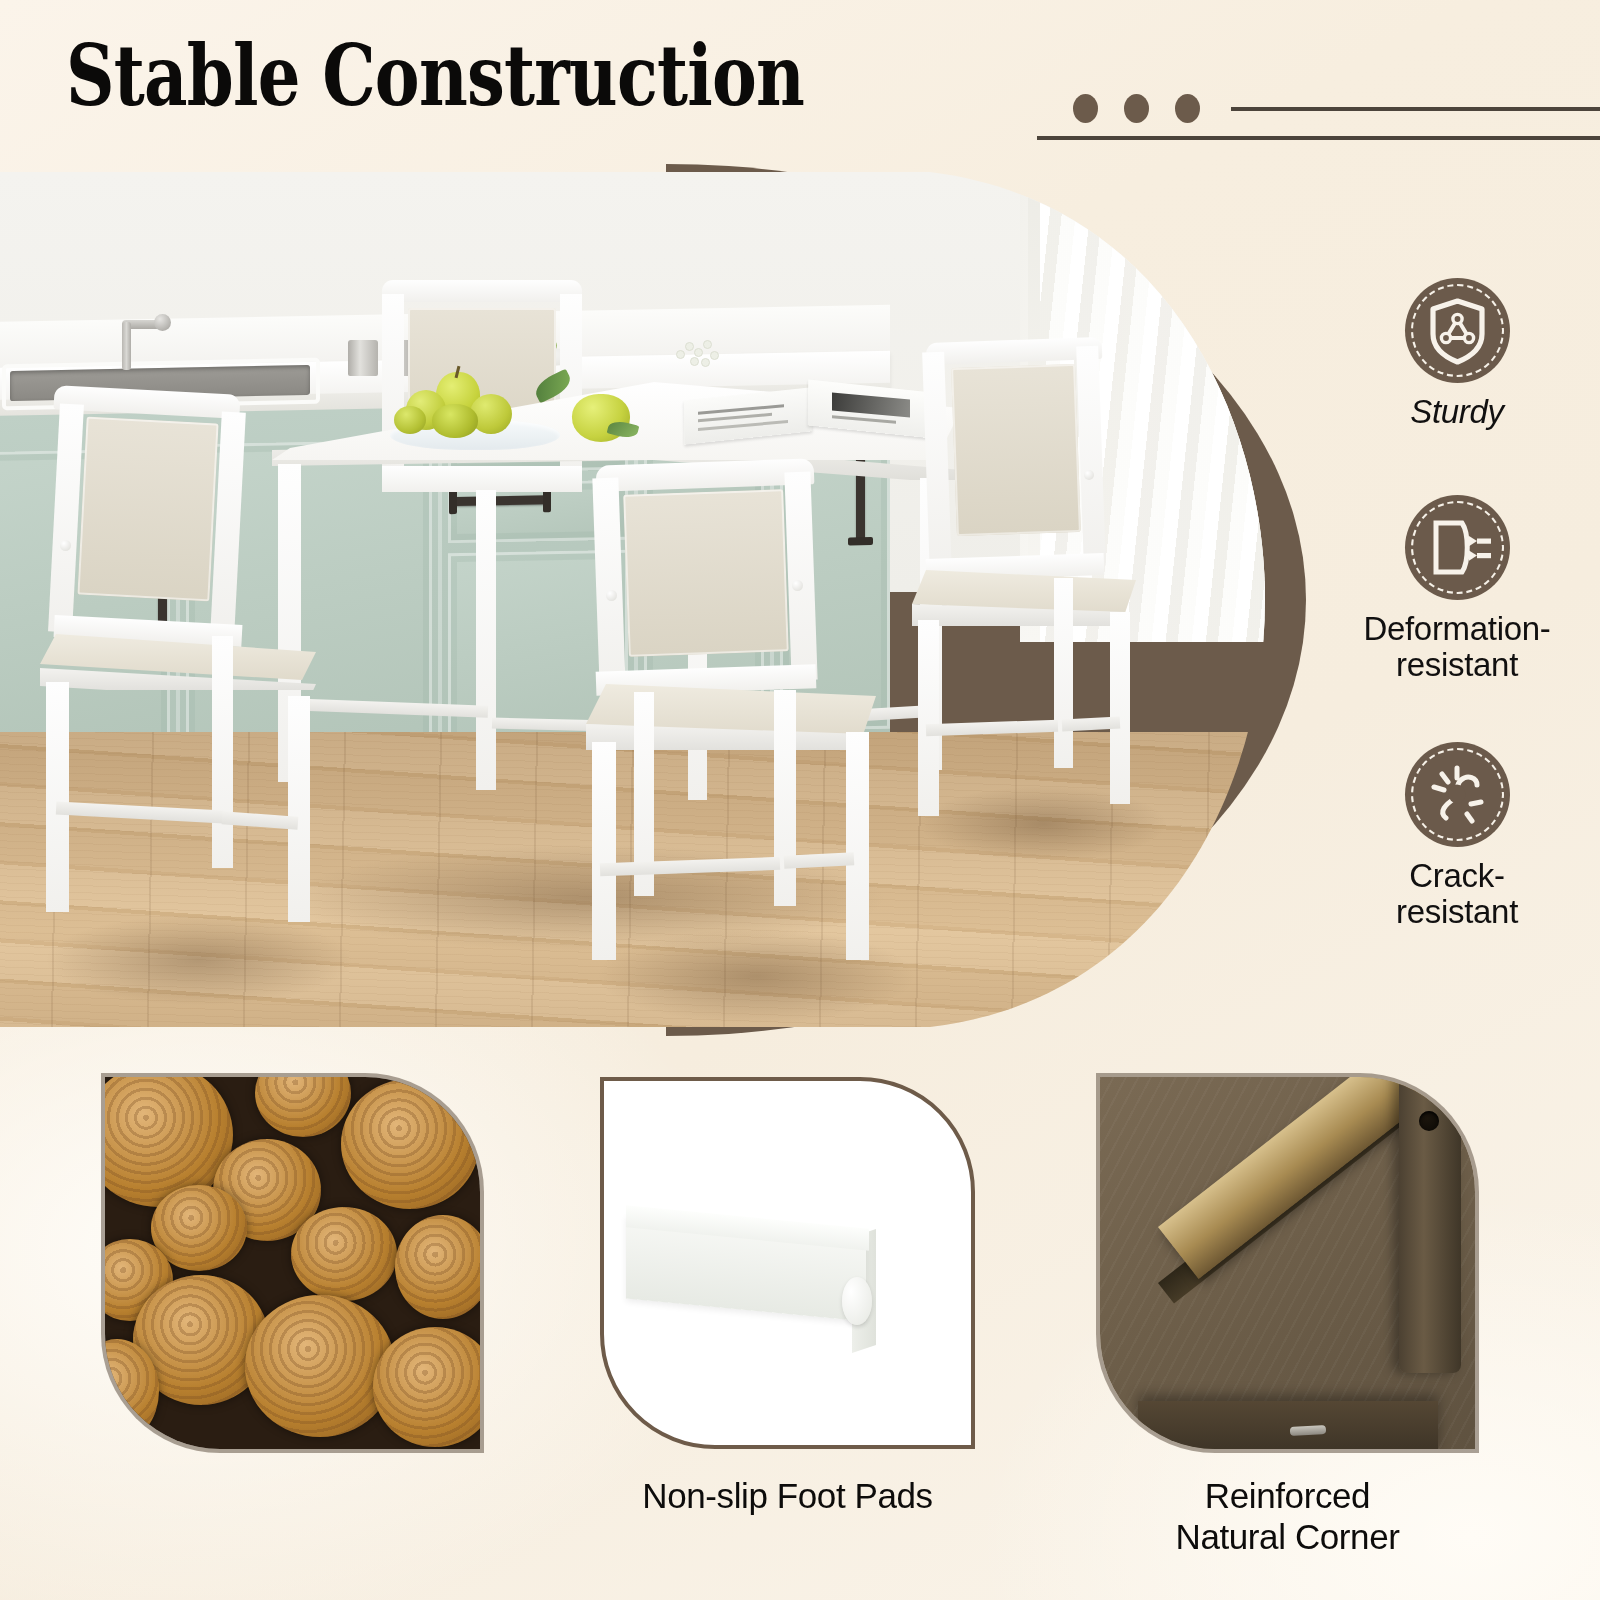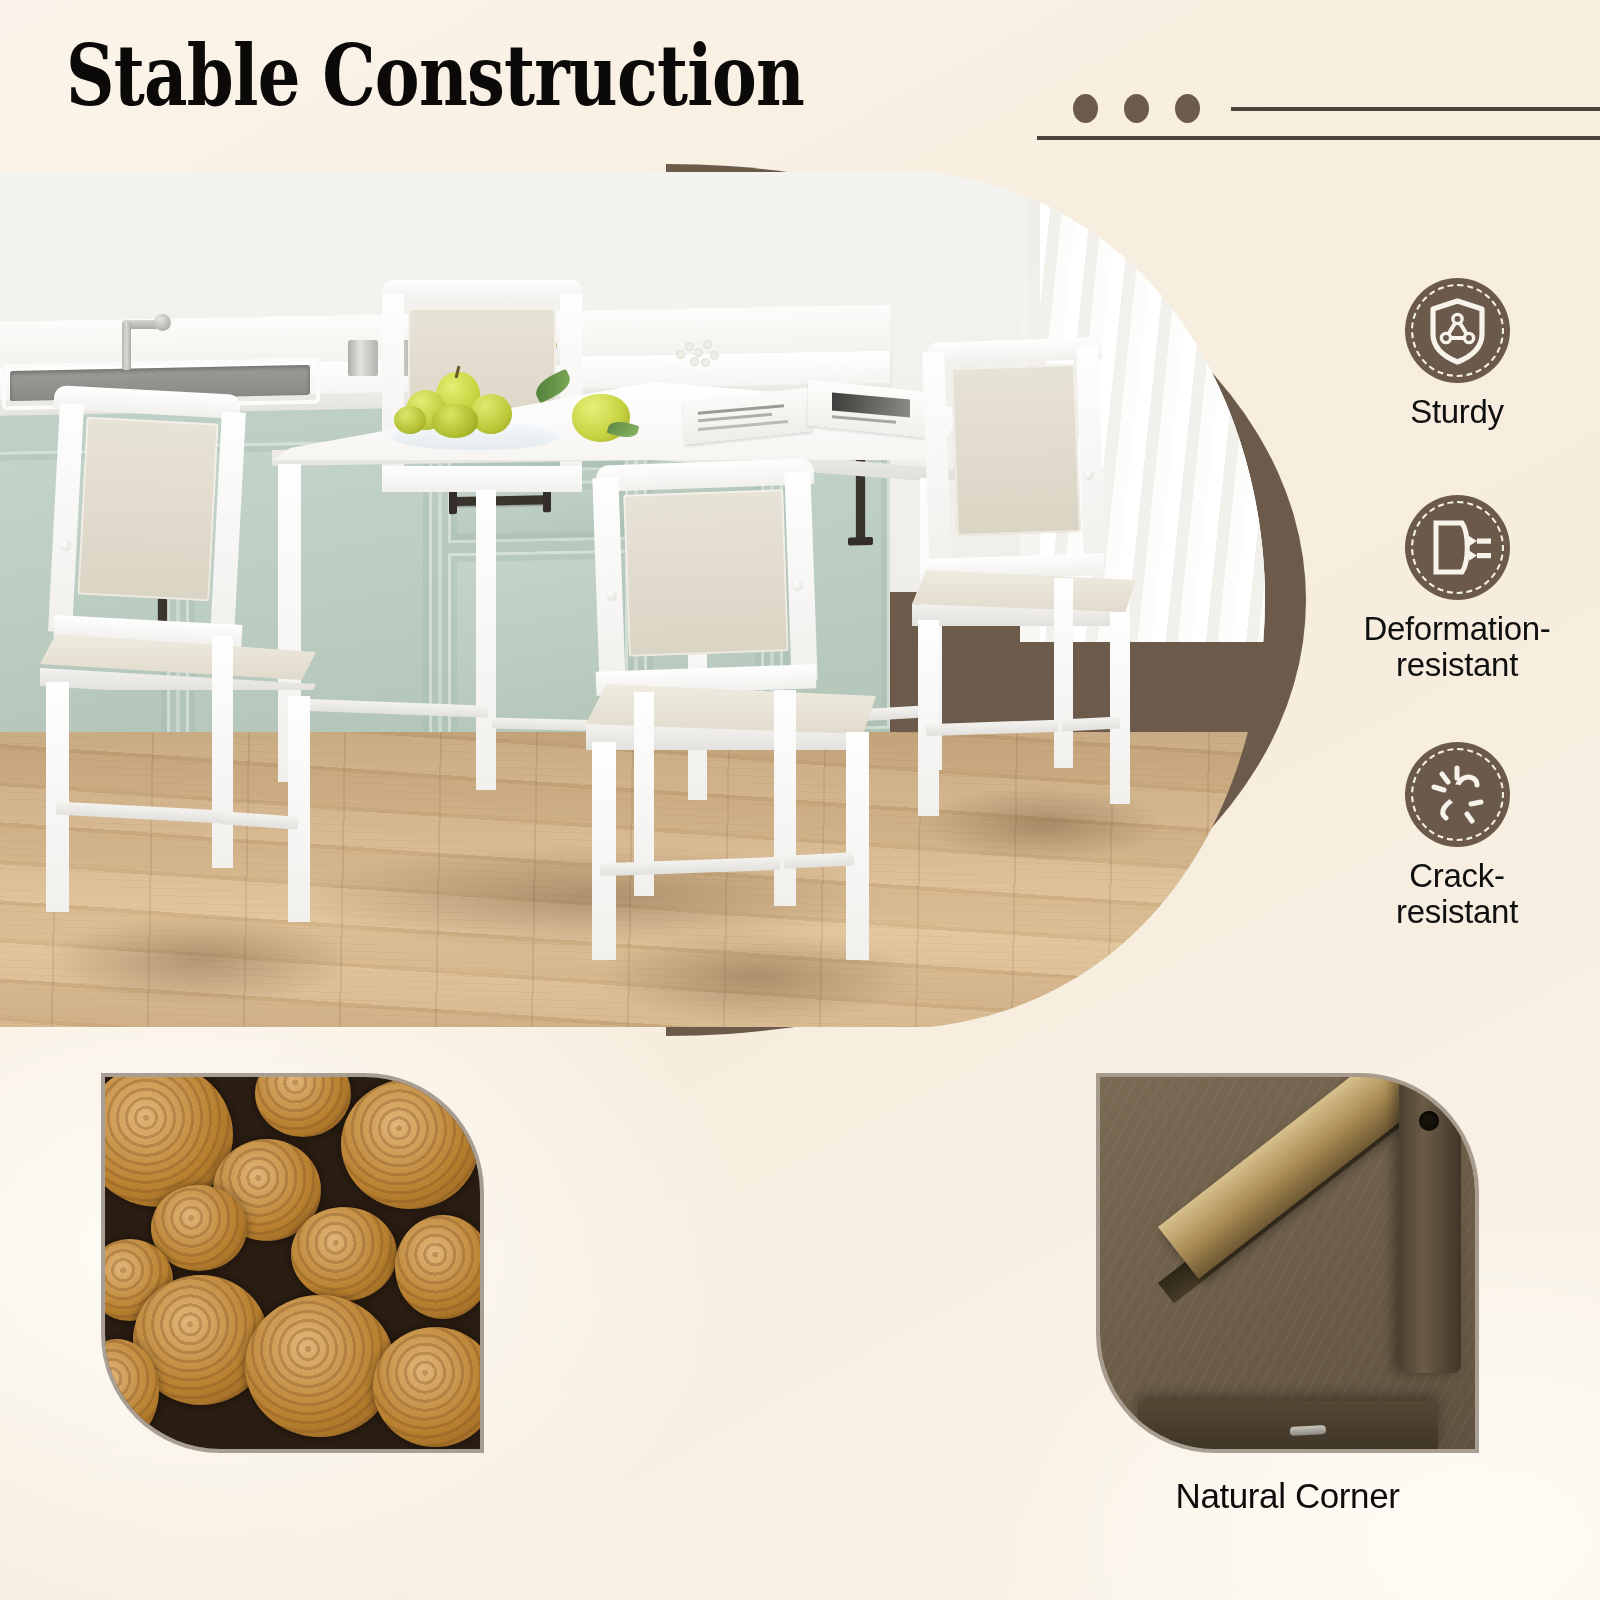--- a/index.html
+++ b/index.html
@@ -238,21 +238,21 @@
   .fDash{
     position:absolute; left:6px; top:6px; width:93px; height:93px;
     border-radius:50%; border:2.5px dashed #F6F1E8;
   }
   .fIcon{ position:absolute; left:0; top:0; width:105px; height:105px; }
   .fLabel{
     margin-top:11px; font-size:33px; line-height:1.08;
     color:#111010; font-weight:400; letter-spacing:-.3px;
   }
 
-  #f1{ left:1327px; top:278px; }
+  #f1{ left:1327px; top:278px;font-style:italic; }
   #f2{ left:1327px; top:495px; }
   #f3{ left:1327px; top:742px; }
 
   
   .thumbWrap{ position:absolute; width:375px; }
   #t1{ left:105px; top:1077px; }
   #t2{ left:600px; top:1077px; }
   #t3{ left:1100px; top:1077px; }
 
   .thumb{
@@ -665,29 +665,41 @@
         <div class="log" style="left:28px;  top:198px; width:136px; height:130px;"></div>
         <div class="log" style="left:140px; top:218px; width:150px; height:142px;"></div>
         <div class="log" style="left:268px; top:250px; width:124px; height:120px;"></div>
         <div class="log" style="left:-30px; top:262px; width:84px;  height:104px;"></div>
       </div>
     </div>
     <div class="tCap">
     </div>
   </div>
 
+  <div class="thumbWrap" id="t2">
+    <div class="thumbOutline">
+      <div class="railEnd"></div>
+      <div class="rail"></div>
+      <div class="railTop"></div>
+      <div class="footPad"></div>
+    </div>
+    <div class="tCap">
+      <div>Non-slip Foot Pads</div>
+    </div>
+  </div>
 
   <div class="thumbWrap" id="t3">
     <div class="thumb">
       <div class="cornerBg"></div>
       <div class="braceShade"></div>
       <div class="brace"></div>
       <div class="postH"></div>
       <div class="postV"></div>
       <div class="postHole"></div>
       <div class="screw"></div>
     </div>
     <div class="tCap">
+      <div>Reinforced</div>
       <div>Natural Corner</div>
     </div>
   </div>
 
 </div>
 
 </body></html>

